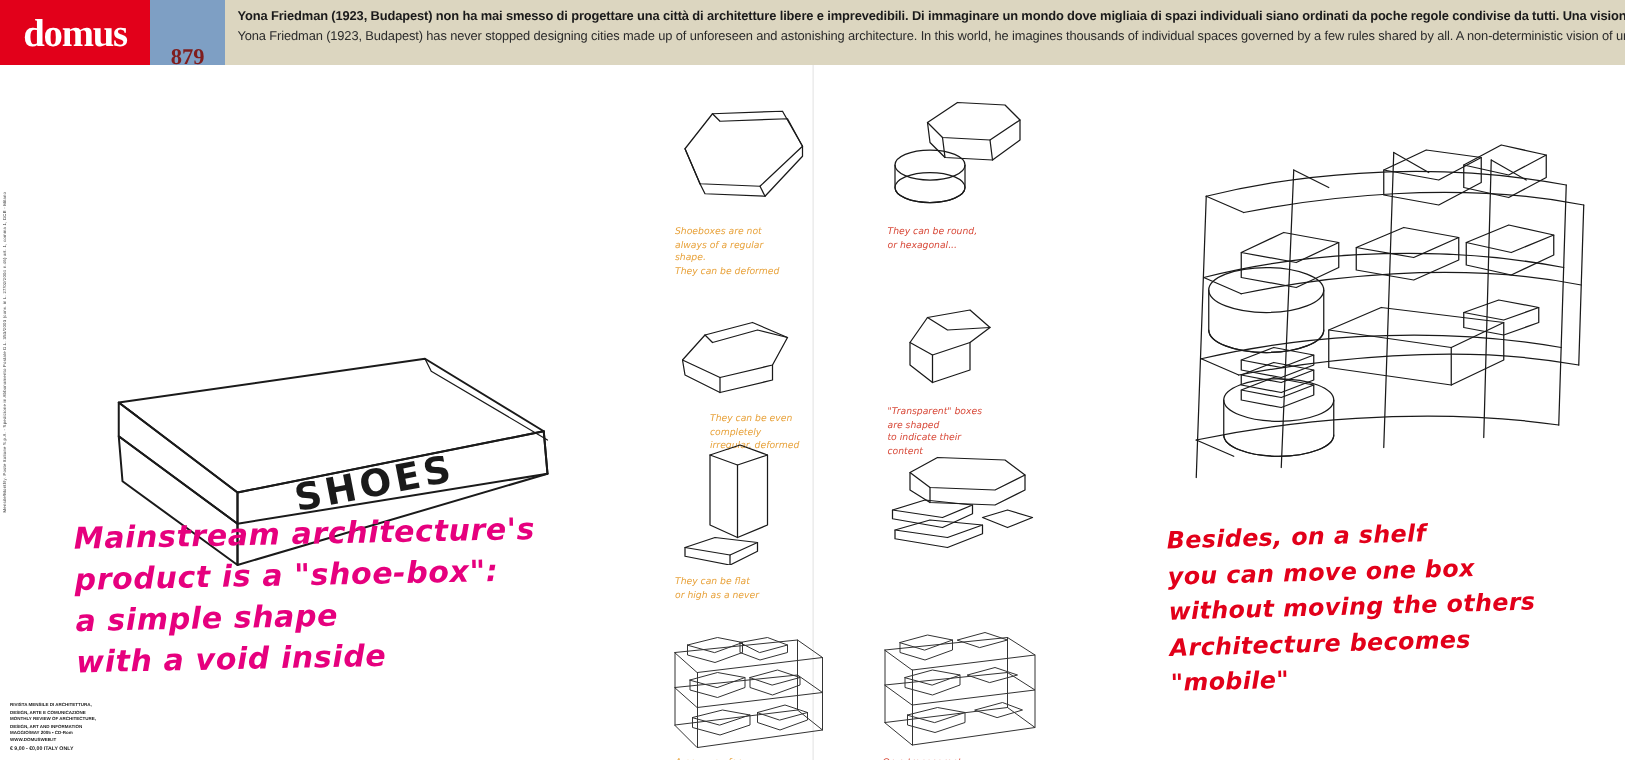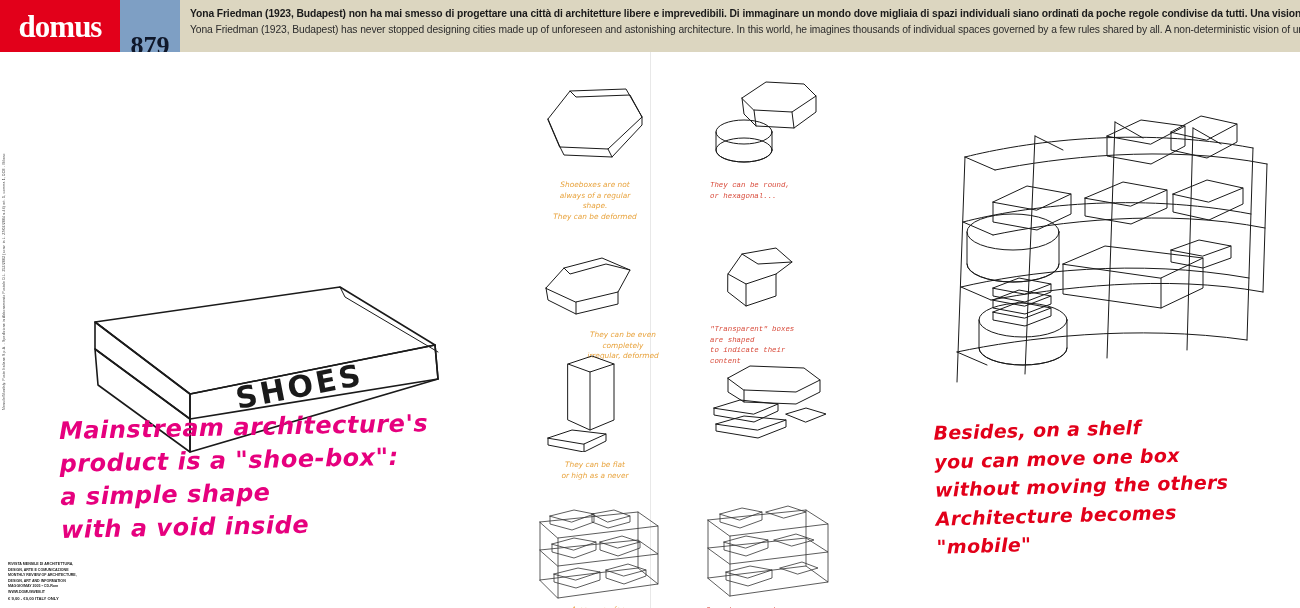--- a/index.html
+++ b/index.html
@@ -24,21 +24,21 @@
   .logo-text{
     color:#ffffff;font-size:31px;font-weight:bold;letter-spacing:-1px;
     font-family:"Liberation Serif", serif;
     line-height:1;
   }
   .issue-block{
     width:60px;height:52px;background:#7e9fc4;
     display:flex;align-items:center;justify-content:center;flex:0 0 auto;
   }
   .issue-text{
-    color:#0f172a;font-size:26px;font-weight:bold;font-family:"Liberation Serif", serif;margin-top:39px;
+    color:#7f1d1d;font-size:18px;font-weight:bold;font-family:"Liberation Serif", serif;margin-top:39px;
   }
   .header-text{
     flex:1 1 auto;padding:7px 8px 0 10px;color:#1a1a1a;
   }
   .header-it{
     font-size:10.3px;font-weight:bold;line-height:1.35;letter-spacing:-0.1px;
     white-space:nowrap;overflow:hidden;
   }
   .header-en{
     font-size:10.3px;font-weight:normal;line-height:1.35;letter-spacing:-0.1px;
@@ -83,22 +83,22 @@
     color:#e2001a;font-size:19px;line-height:1.5;
     transform:rotate(-1.6deg);
     white-space:pre-line;letter-spacing:0.3px;
   }
   
   .cap{
     position:absolute;
     font-family:"DejaVu Sans", sans-serif;font-style:italic;
     font-size:7.4px;line-height:1.45;white-space:pre-line;
   }
-  .cap.orange{color:#e8a33d;text-align:center;}
-  .cap.red{color:#d84a3a;font-family:Liberation Mono, monospace;}
+  .cap.orange{color:#e8a33d;}
+  .cap.red{color:#d84a3a;}
   
   svg{display:block;}
   .ink{stroke:#1a1a1a;fill:none;stroke-width:1.6;stroke-linecap:round;stroke-linejoin:round;}
   .ink-thin{stroke:#1a1a1a;fill:none;stroke-width:1;stroke-linecap:round;stroke-linejoin:round;}
   .ink-fine{stroke:#333;fill:none;stroke-width:0.8;stroke-linecap:round;stroke-linejoin:round;}
   .shoebox-label{
     font-family:"DejaVu Sans", sans-serif;font-weight:bold;
     font-size:30px;fill:#1a1a1a;letter-spacing:3px;
   }
 </style>

